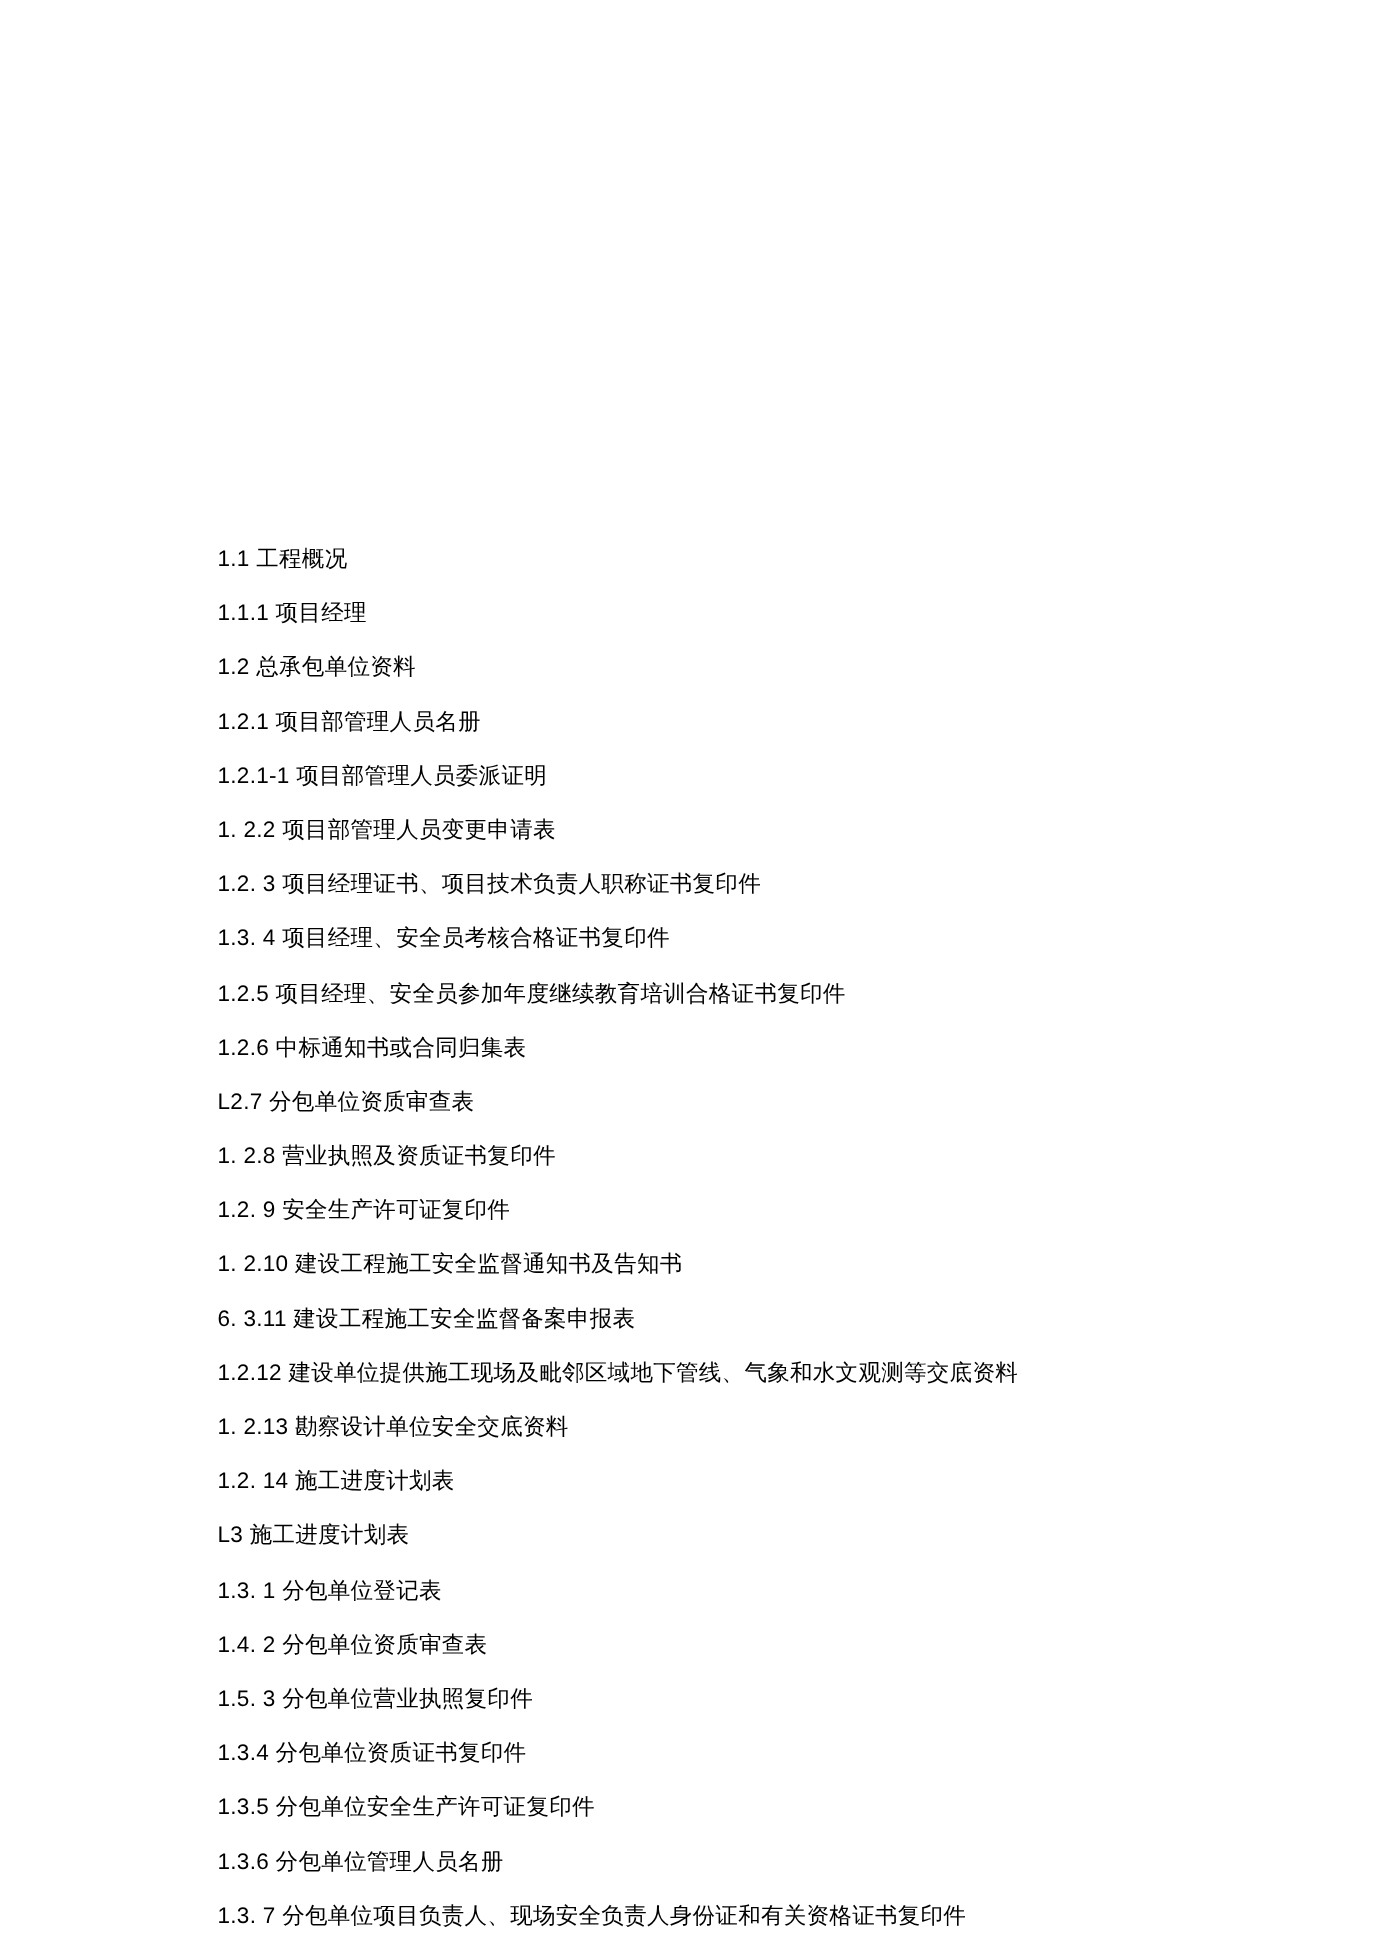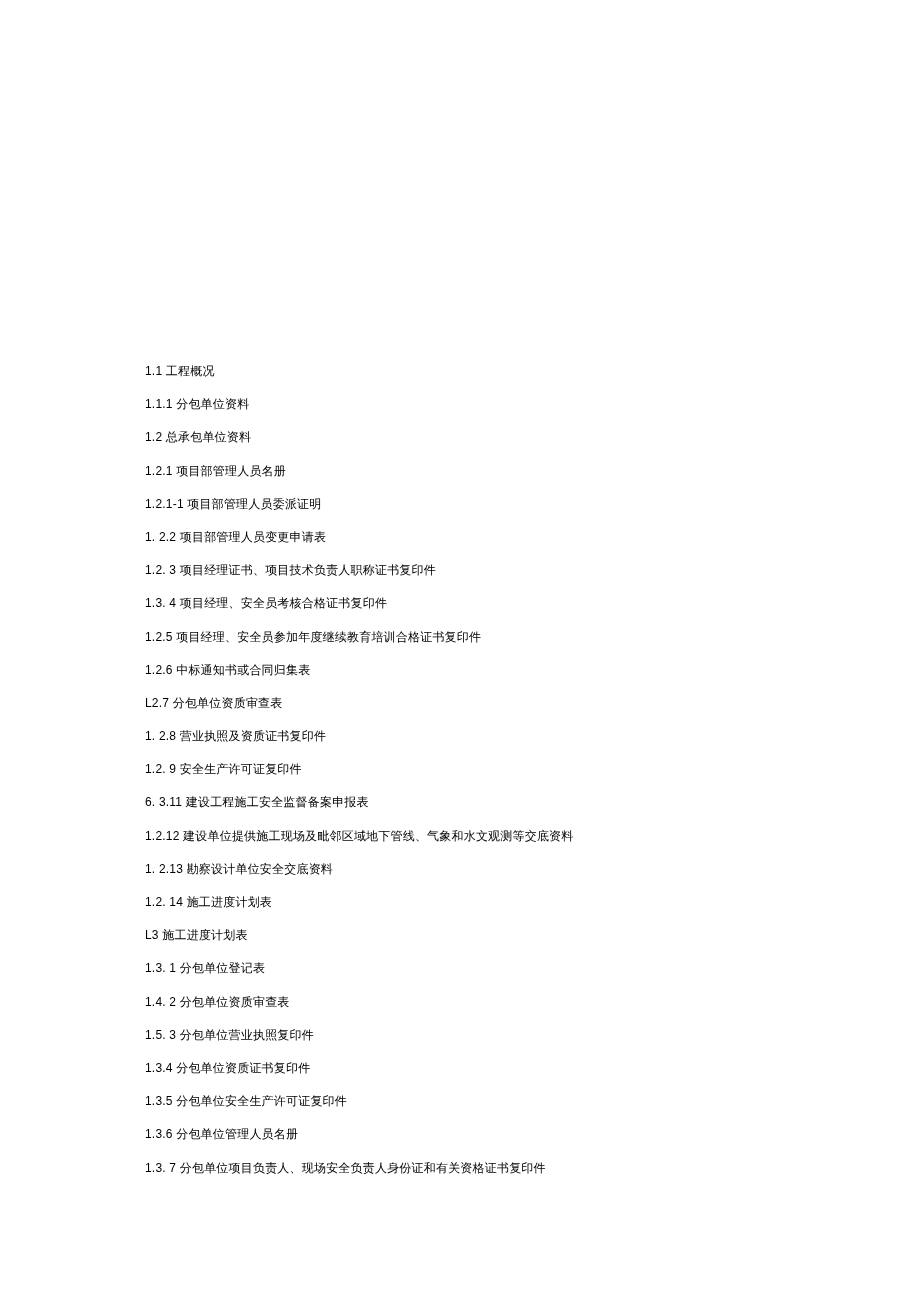--- a/index.html
+++ b/index.html
@@ -9,44 +9,45 @@
     background: #ffffff;
     font-family: "Microsoft YaHei", "SimSun", Arial, sans-serif;
   }
   .page {
     box-sizing: border-box;
     width: 920px;
     min-height: 1301px;
     padding: 365px 0 0 145px;
   }
   .line {
-    font-size: 12px;
+    font-size: 15px;
     color: #000000;
     line-height: 1;
     margin-bottom: 21.2px;
     letter-spacing: 0.2px;
   }
 </style>
 </head>
 <body>
 
 <div class="page">
   <div class="line">1.1 工程概况</div>
-  <div class="line">1.1.1 分包单位资料</div>
+  <div class="line">1.1.1 项目经理</div>
   <div class="line">1.2 总承包单位资料</div>
   <div class="line">1.2.1 项目部管理人员名册</div>
   <div class="line">1.2.1-1 项目部管理人员委派证明</div>
   <div class="line">1.    2.2 项目部管理人员变更申请表</div>
   <div class="line">1.2.    3 项目经理证书、项目技术负责人职称证书复印件</div>
   <div class="line">1.3.    4 项目经理、安全员考核合格证书复印件</div>
   <div class="line">1.2.5 项目经理、安全员参加年度继续教育培训合格证书复印件</div>
   <div class="line">1.2.6 中标通知书或合同归集表</div>
   <div class="line">L2.7 分包单位资质审查表</div>
   <div class="line">1.    2.8 营业执照及资质证书复印件</div>
   <div class="line">1.2.    9 安全生产许可证复印件</div>
+  <div class="line">1.    2.10 建设工程施工安全监督通知书及告知书</div>
   <div class="line">6.    3.11 建设工程施工安全监督备案申报表</div>
   <div class="line">1.2.12 建设单位提供施工现场及毗邻区域地下管线、气象和水文观测等交底资料</div>
   <div class="line">1.    2.13 勘察设计单位安全交底资料</div>
   <div class="line">1.2.    14 施工进度计划表</div>
   <div class="line">L3 施工进度计划表</div>
   <div class="line">1.3.    1 分包单位登记表</div>
   <div class="line">1.4.    2 分包单位资质审查表</div>
   <div class="line">1.5.    3 分包单位营业执照复印件</div>
   <div class="line">1.3.4 分包单位资质证书复印件</div>
   <div class="line">1.3.5 分包单位安全生产许可证复印件</div>

